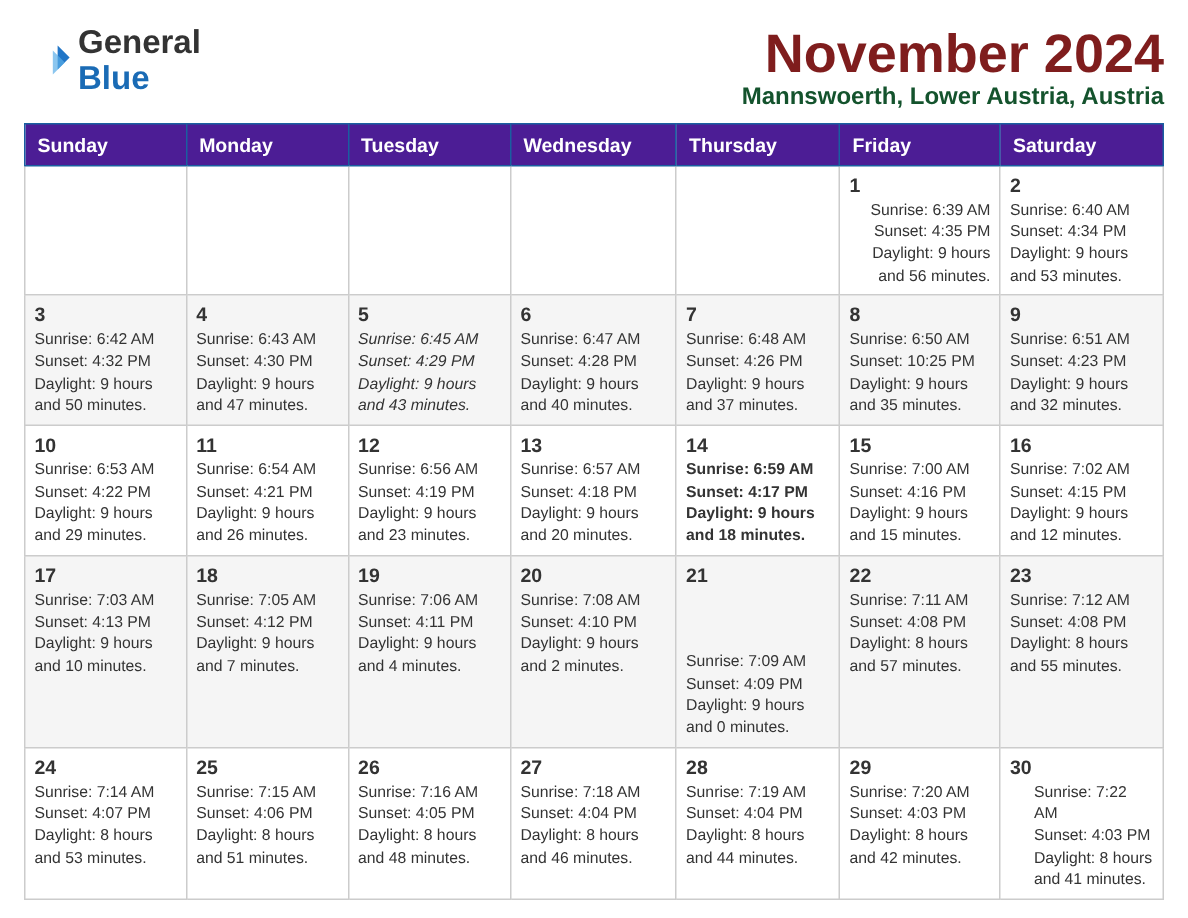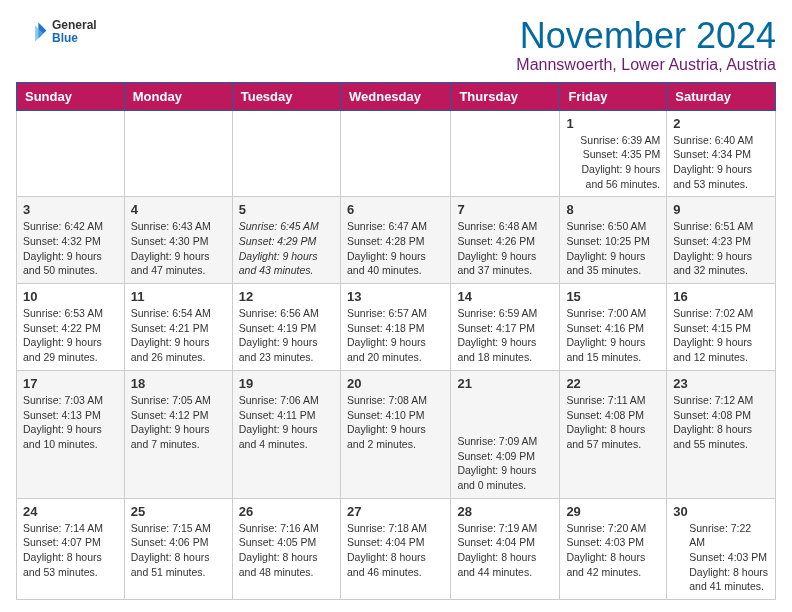--- a/index.html
+++ b/index.html
@@ -15,51 +15,51 @@
       justify-content: space-between;
       align-items: flex-start;
       margin-bottom: 8px;
     }
     .logo {
       display: flex;
       align-items: center;
       gap: 4px;
     }
     .logo-text {
-      font-size: 12px;
+      font-size: 22px;
       font-weight: bold;
       line-height: 1.1;
     }
     .logo-general { color: #333; }
     .logo-blue { color: #1a6bb5; }
     .logo-icon {
       width: 32px;
       height: 32px;
     }
     .title-block {
       text-align: right;
     }
     .month-title {
       font-size: 36px;
-      font-weight: normal;
-      color: #0369a1;
+      font-weight: bold;
+      color: #7f1d1d;
       line-height: 1.1;
     }
     .subtitle {
       font-size: 16px;
-      font-weight: normal;
-      color: #701a75;
+      font-weight: bold;
+      color: #14532d;
     }
     .calendar {
       width: 100%;
       border-collapse: collapse;
       border: 1px solid #ccc;
     }
     .calendar th {
-      background-color: #be185d;
+      background-color: #4c1d95;
       color: #fff;
       text-align: left;
       padding: 6px 8px;
       font-size: 13px;
       font-weight: bold;
       border: 1px solid #1a5fa0;
     }
     .calendar td {
       vertical-align: top;
       padding: 5px 6px;
@@ -204,21 +204,21 @@
 Daylight: 9 hours and 23 minutes.</div>
         </td>
         <td>
           <span class="day-number">13</span>
           <div class="day-info" style="white-space: pre-line;">Sunrise: 6:57 AM
 Sunset: 4:18 PM
 Daylight: 9 hours and 20 minutes.</div>
         </td>
         <td>
           <span class="day-number">14</span>
-          <div class="day-info" style="white-space: pre-line;">Sunrise: 6:59 AM
+          <div class="day-info" style="white-space: pre-line; font-weight: bold;">Sunrise: 6:59 AM
 Sunset: 4:17 PM
 Daylight: 9 hours and 18 minutes.</div>
         </td>
         <td>
           <span class="day-number">15</span>
           <div class="day-info" style="white-space: pre-line;">Sunrise: 7:00 AM
 Sunset: 4:16 PM
 Daylight: 9 hours and 15 minutes.</div>
         </td>
         <td>

